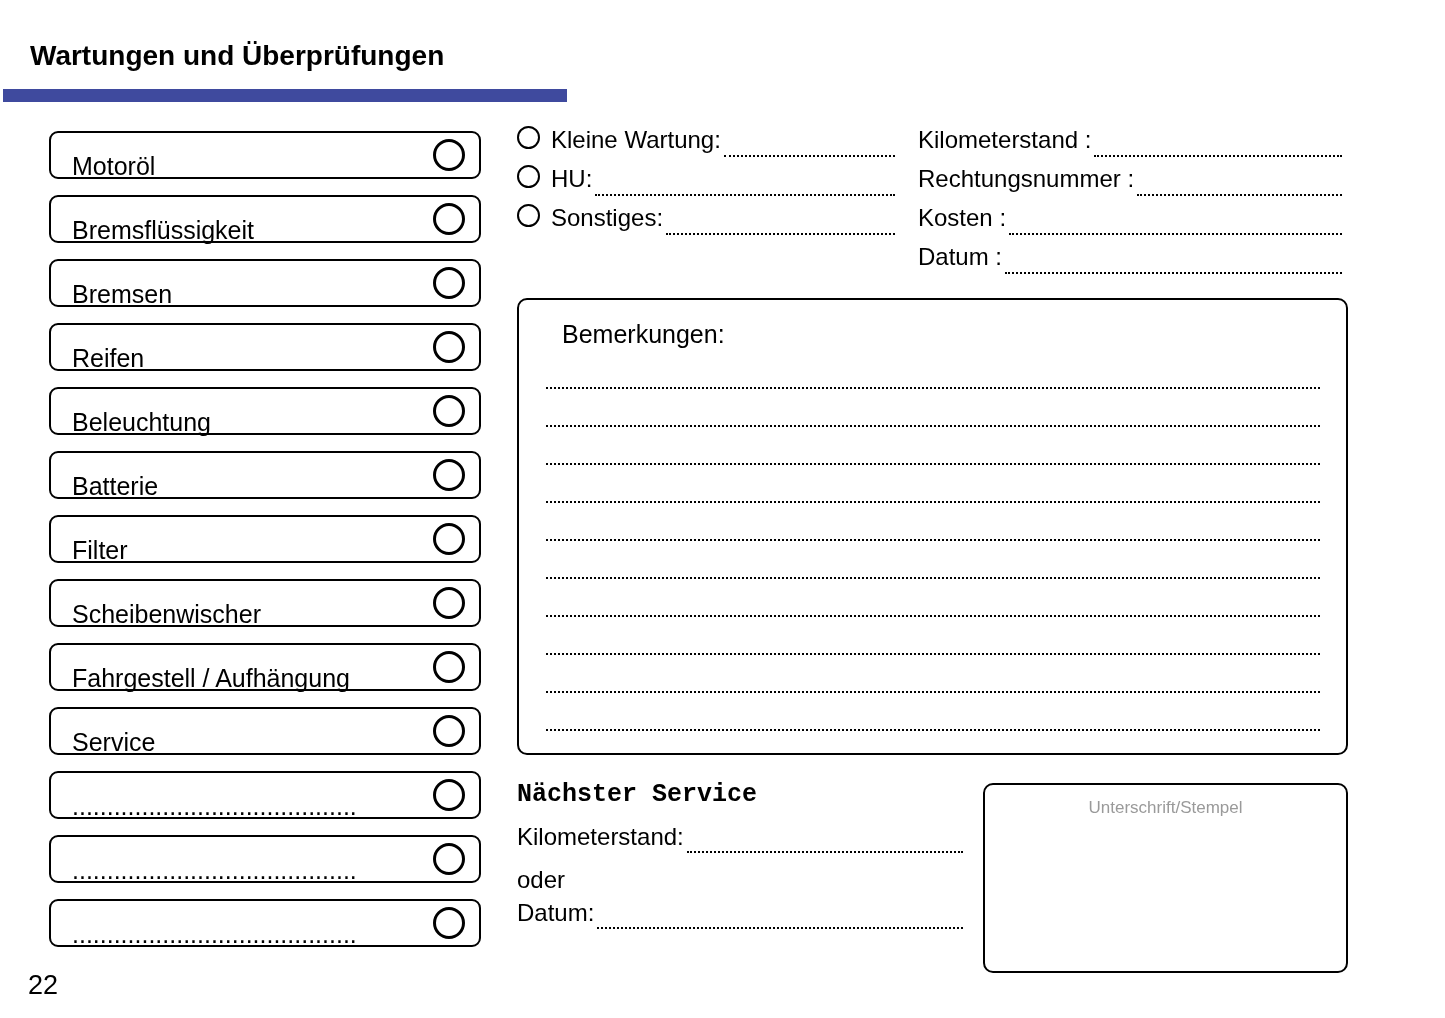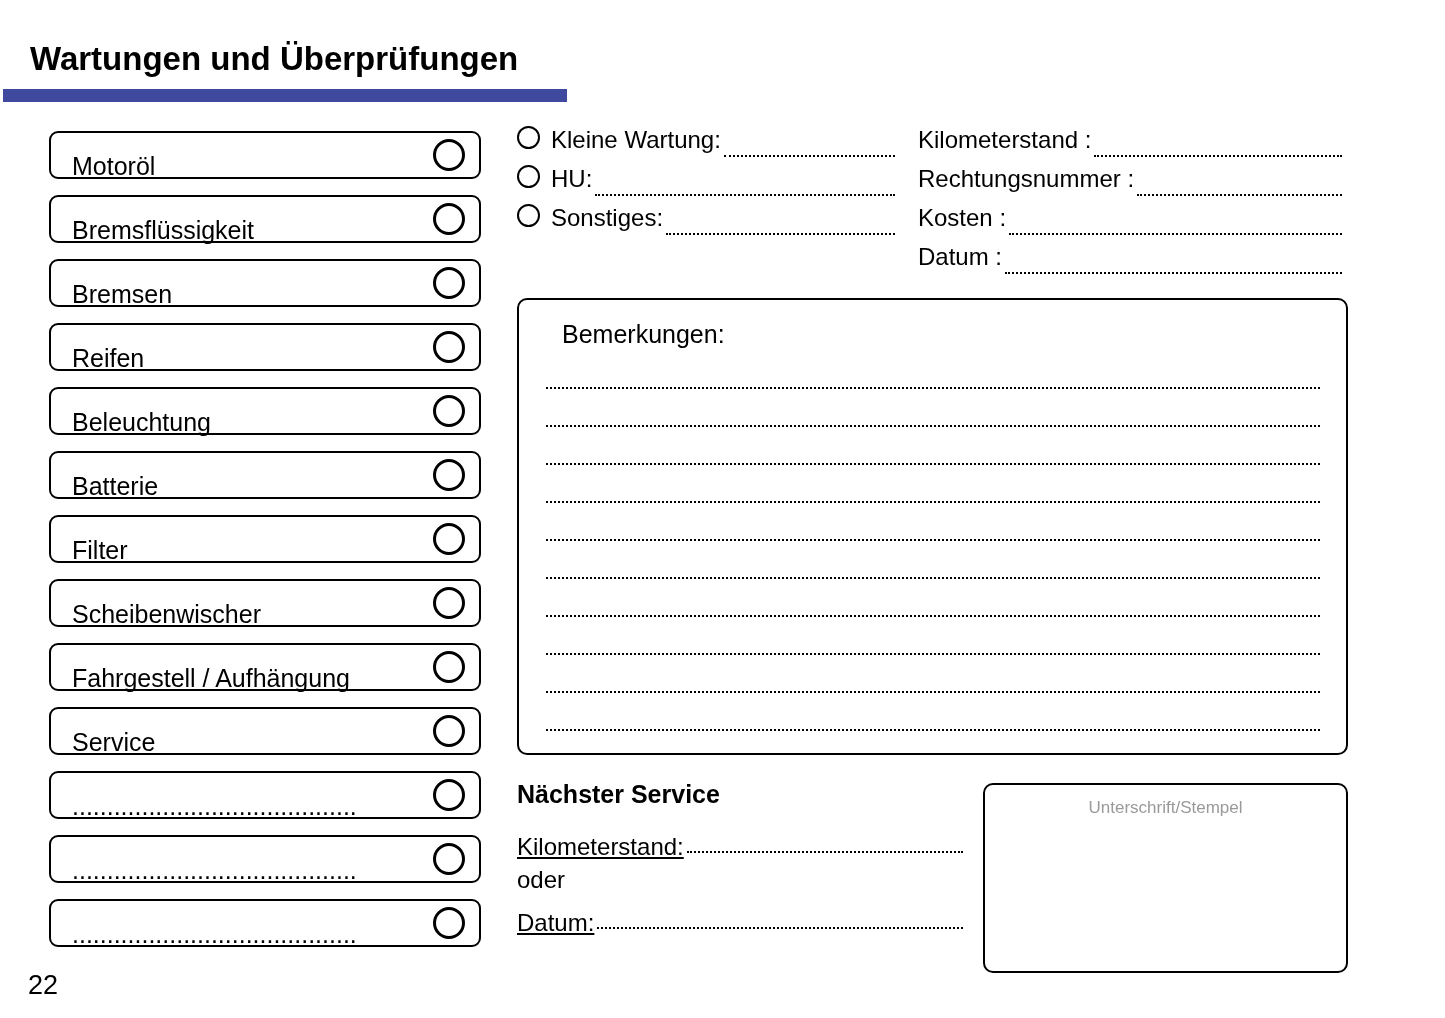--- a/index.html
+++ b/index.html
@@ -5,21 +5,21 @@
   * { box-sizing: border-box; margin: 0; padding: 0; }
   html, body { background: #ffffff; }
   body {
     width: 1445px; height: 1018px;
     position: relative; overflow: hidden;
     font-family: "Liberation Sans", sans-serif;
     color: #000;
   }
 
   
-  .page-title { position: absolute; left: 30px; top: 40px; font-size: 33px; font-weight: 700; }
+  .page-title { position: absolute; left: 30px; top: 40px; font-size: 28px; font-weight: 700; }
   .title-bar  { position: absolute; left: 3px; top: 89px; width: 564px; height: 13px; background: #3F4A9E; }
 
   
   .checklist { position: absolute; left: 49px; top: 131px; width: 432px; }
   .check-item {
     height: 48px; border: 2px solid #000; border-radius: 9px;
     margin-bottom: 16px; display: flex; align-items: center;
     padding: 0 14px 0 21px; font-size: 25px; background: #fff;
   }
   .check-label { flex: 1; white-space: nowrap; overflow: hidden; margin-top: 23px; }
@@ -36,22 +36,22 @@
   
   .remarks-box {
     position: absolute; left: 517px; top: 298px; width: 831px; height: 457px;
     border: 2px solid #000; border-radius: 10px; padding: 20px 26px 0 27px; background: #fff;
   }
   .remarks-title { font-size: 25px; margin-bottom: 2px; margin-left: 16px; }
   .remark-line { height: 38px; border-bottom: 2px dotted #000; }
 
   
   .next-service { position: absolute; left: 517px; top: 780px; width: 446px; }
-  .ns-title { font-size: 25px; font-weight: 700; margin-bottom: 14px; }
-  .ns-row { display: flex; align-items: flex-end; height: 38px; text-decoration: underline; }
+  .ns-title { font-size: 25px; font-weight: 700; margin-bottom: 14px; font-family: Liberation Mono, monospace; }
+  .ns-row { display: flex; align-items: flex-start; height: 38px; }
   .ns-row .lbl { font-size: 24px; white-space: nowrap; }
   .ns-oder { font-size: 24px; height: 38px; display: flex; align-items: center; }
 
   
   .signature-box {
     position: absolute; left: 983px; top: 783px; width: 365px; height: 190px;
     border: 2px solid #000; border-radius: 10px; text-align: center; padding-top: 13px; background: #fff;
   }
   .signature-label { color: #9a9a9a; font-size: 17px; }
 

